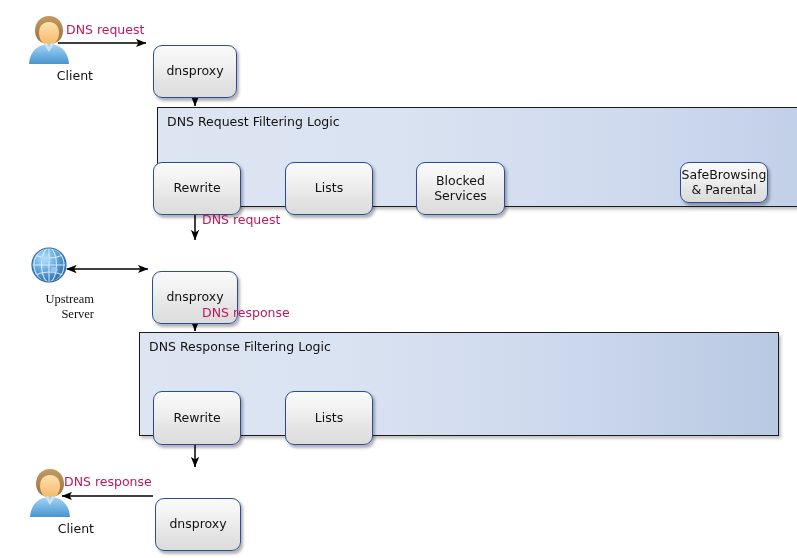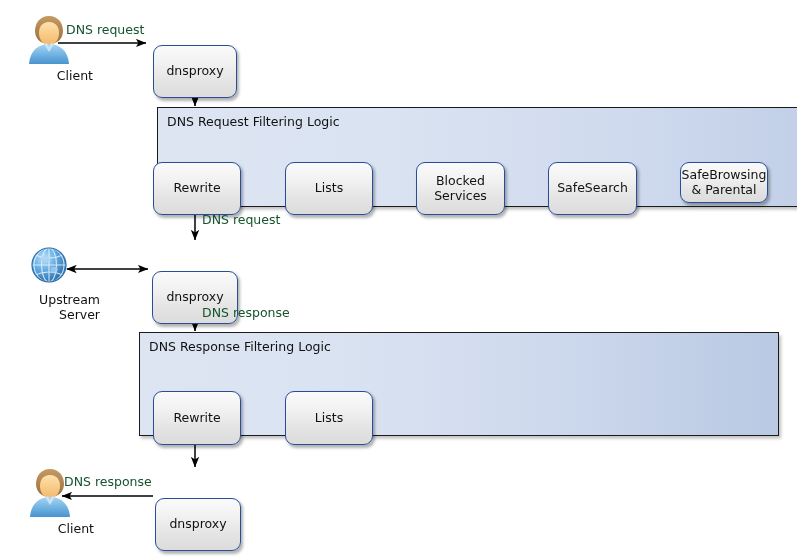--- a/index.html
+++ b/index.html
@@ -62,21 +62,21 @@
     top: 6px;
     font-size: 12.5px;
     color: #111111;
     white-space: nowrap;
   }
 
   
   .elabel {
     position: absolute;
     font-size: 12.5px;
-    color: #14532d;
+    color: #be185d;
     white-space: nowrap;
     line-height: 1.2;
     z-index: 4;
   }
   .elabel.multi { white-space: normal; text-align: center; }
 
   
   .caption {
     position: absolute;
     font-size: 12.5px;
@@ -169,23 +169,20 @@
     <span class="lbl">Rewrite</span>
   </div>
   <div class="node" style="left:285px; top:134px; width:88px; height:53px;">
     <span class="lbl">Lists</span>
   </div>
   <div class="node" style="left:416px; top:134px; width:89px; height:53px;">
     <span class="lbl">
       <span>Blocked</span><br>
       <span>Services</span>
     </span>
-  </div>
-  <div class="node" style="left:548px; top:134px; width:89px; height:53px;">
-    <span class="lbl">SafeSearch</span>
   </div>
   <div class="node" style="left:680px; top:134px; width:88px; height:41px;">
     <span class="lbl">
       <span>SafeBrowsing</span><br>
       <span>&amp; Parental</span>
     </span>
   </div>
 
   <div class="elabel" style="left:202px; top:212px;">DNS request</div>
 
@@ -207,21 +204,21 @@
         <path d="M11 35 Q25 29 39 35"></path>
         <line x1="25" y1="6" x2="25" y2="44"></line>
       </g>
       <g fill="#a8d2ef" opacity="0.75">
         <path d="M17 17 q4 -3 8 0 q2 4 -2 6 q-5 1 -6 -3 Z"></path>
         <path d="M28 27 q5 -1 6 3 q-2 4 -6 3 q-3 -3 0 -6 Z"></path>
       </g>
       <circle cx="25" cy="25" r="17" fill="none" stroke="#2a6fae" stroke-width="1.2"></circle>
     </svg>
   </div>
-  <div class="caption" style="left:10px; top:292px; width:90px;">
+  <div class="caption" style="left:4px; top:292px; width:90px;font-family:Liberation Serif, serif;">
     <span>Upstream</span><br>
     <span>Server</span>
   </div>
 
 
   <div class="node" style="left:152px; top:243px; width:86px; height:53px;">
     <span class="lbl">dnsproxy</span>
   </div>
 
   <div class="elabel" style="left:202px; top:305px;">DNS response</div>

